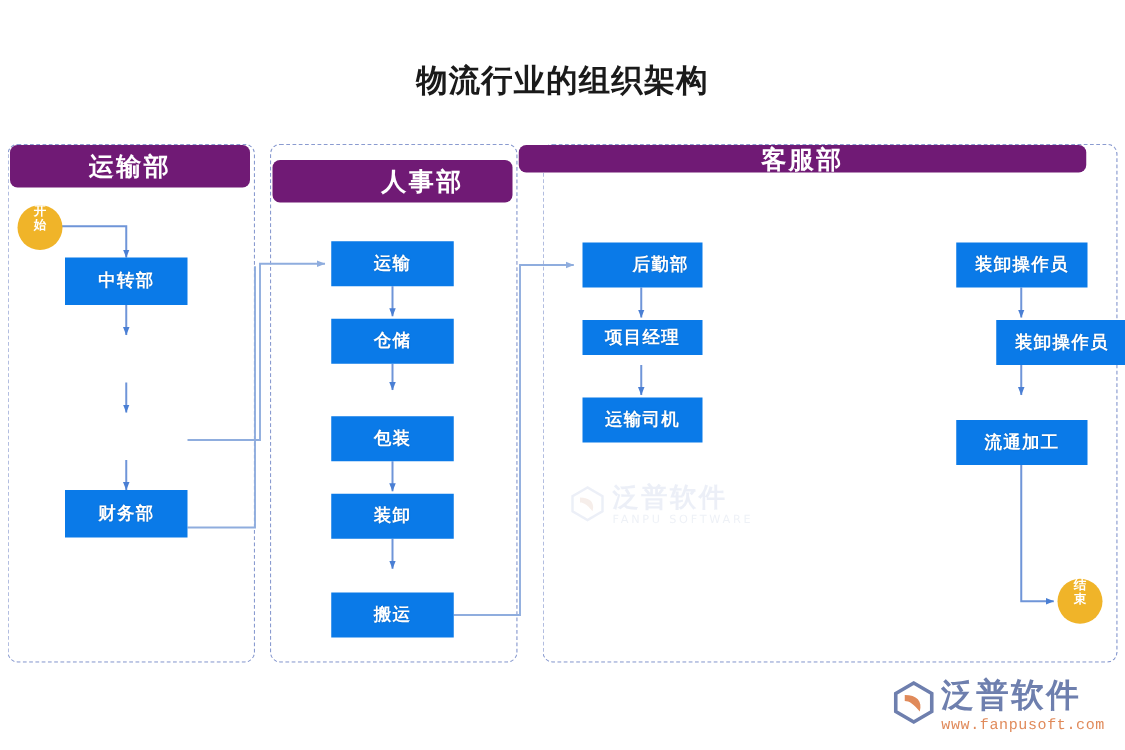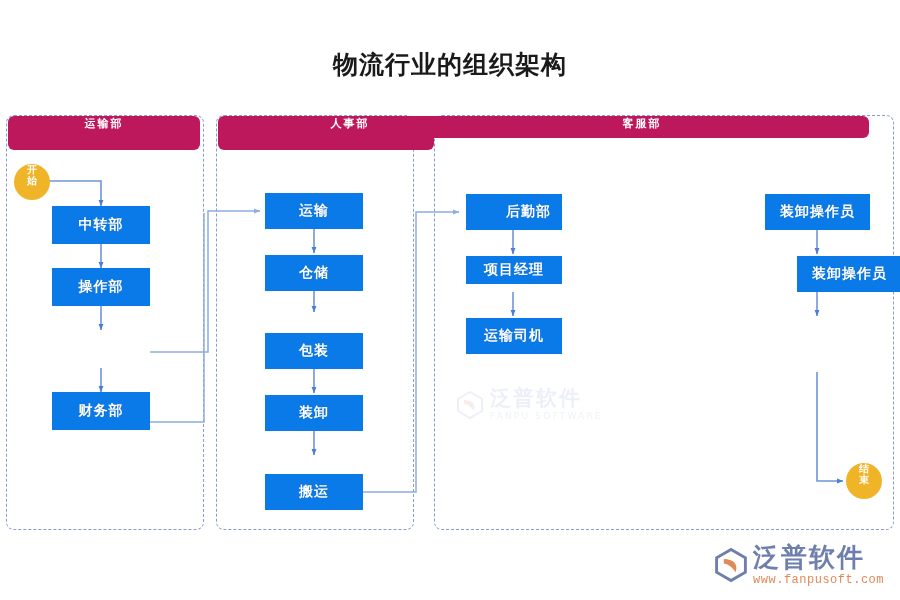--- a/index.html
+++ b/index.html
@@ -17,23 +17,23 @@
   }
 
   
   .group{
     position:absolute;border:1px dashed #8a9bd0;border-radius:8px;
     background:transparent;box-sizing:border-box;
   }
 
   
   .grp-header{
-    position:absolute;background:#be185d;border-radius:6px;
-    color:#ffffff;font-size:11px;font-weight:bold;
-    display:flex;align-items:flex-start;justify-content:center;
+    position:absolute;background:#701a75;border-radius:6px;
+    color:#ffffff;font-size:20px;font-weight:bold;
+    display:flex;align-items:center;justify-content:center;
     box-sizing:border-box;letter-spacing:2px;
   }
 
   
   .node{
     position:absolute;background:#0a7ae8;color:#ffffff;
     font-size:14px;font-weight:bold;
     display:flex;align-items:center;justify-content:center;
     box-sizing:border-box;letter-spacing:1px;
     text-shadow:0 0 1px rgba(0,0,0,.25);
@@ -44,21 +44,21 @@
     position:absolute;background:#f0b429;border-radius:50%;
     color:#ffffff;font-size:10px;font-weight:bold;line-height:11px;
     display:flex;align-items:flex-start;justify-content:center;
     text-align:center;box-sizing:border-box;
   }
 
   
   .lines{position:absolute;left:0;top:0;width:900px;height:600px;pointer-events:none;}
 
   
-  .wm{position:absolute;display:flex;align-items:center;}
+  .wm{position:absolute;display:flex;align-items:flex-start;}
   .wm-txt{display:flex;flex-direction:column;line-height:1;}
   .wm-cn{font-size:21px;font-weight:bold;letter-spacing:2px;}
   .wm-en{font-size:9px;letter-spacing:2.2px;margin-top:3px;}
 
   .wm-center{left:455px;top:388px;opacity:.35;}
   .wm-center .wm-cn{color:#c9d4ea;}
   .wm-center .wm-en{color:#cfd8e8;}
 
   .wm-logo{right:16px;bottom:14px;}
   .wm-logo .wm-cn{color:#6e7fae;font-size:26px;}
@@ -72,21 +72,21 @@
 
   <div class="title">物流行业的组织架构</div>
 
   <div class="group" style="left:6px;top:115px;width:198px;height:415px;"></div>
   <div class="group" style="left:216px;top:115px;width:198px;height:415px;"></div>
   <div class="group" style="left:434px;top:115px;width:460px;height:415px;"></div>
 
   <div class="grp-header" style="left:8px;top:116px;width:192px;height:34px;">
     <span>运输部</span>
   </div>
-  <div class="grp-header" style="left:218px;top:116px;width:216px;height:34px;padding-left:48px;">
+  <div class="grp-header" style="left:218px;top:128px;width:192px;height:34px;padding-left:48px;">
     <span>人事部</span>
   </div>
   <div class="grp-header" style="left:415px;top:116px;width:454px;height:22px;">
     <span>客服部</span>
   </div>
 
   <svg class="lines" viewBox="0 0 900 600" xmlns="http://www.w3.org/2000/svg">
     <defs>
       <marker id="ah" markerWidth="8" markerHeight="8" refX="6.4" refY="3" orient="auto" markerUnits="userSpaceOnUse">
         <path d="M0,0.4 L6.6,3 L0,5.6 z" fill="#4a7fd4"></path>
@@ -136,23 +136,20 @@
   <div class="term" style="left:14px;top:164px;width:36px;height:36px;">
     <span style="width:14px;">开始</span>
   </div>
   <div class="term" style="left:846px;top:463px;width:36px;height:36px;">
     <span style="width:14px;">结束</span>
   </div>
 
   <div class="node" style="left:52px;top:206px;width:98px;height:38px;">
     <span>中转部</span>
   </div>
-  <div class="node" style="left:52px;top:268px;width:98px;height:38px;">
-    <span>操作部</span>
-  </div>
   <div class="node" style="left:52px;top:392px;width:98px;height:38px;">
     <span>财务部</span>
   </div>
 
   <div class="node" style="left:265px;top:193px;width:98px;height:36px;">
     <span>运输</span>
   </div>
   <div class="node" style="left:265px;top:255px;width:98px;height:36px;">
     <span>仓储</span>
   </div>
@@ -174,20 +171,23 @@
   </div>
   <div class="node" style="left:466px;top:318px;width:96px;height:36px;">
     <span>运输司机</span>
   </div>
 
   <div class="node" style="left:765px;top:194px;width:105px;height:36px;">
     <span>装卸操作员</span>
   </div>
   <div class="node" style="left:765px;top:256px;width:105px;height:36px;margin-left:32px;">
     <span>装卸操作员</span>
+  </div>
+  <div class="node" style="left:765px;top:336px;width:105px;height:36px;">
+    <span>流通加工</span>
   </div>
 
   <div class="wm wm-center">
     <svg width="30" height="30" viewBox="0 0 30 30">
       <path d="M15,2 L3,9 L3,21 L15,28 L27,21 L27,9 Z" fill="none" stroke="#c9d4ea" stroke-width="2"></path>
       <path d="M9,10 C17,10 21,14 19,21 C15,16 12,14 9,14 Z" fill="#e8cfc4"></path>
     </svg>
     <div class="wm-txt" style="margin-left:5px;">
       <span class="wm-cn">泛普软件</span>
       <span class="wm-en">FANPU SOFTWARE</span>

